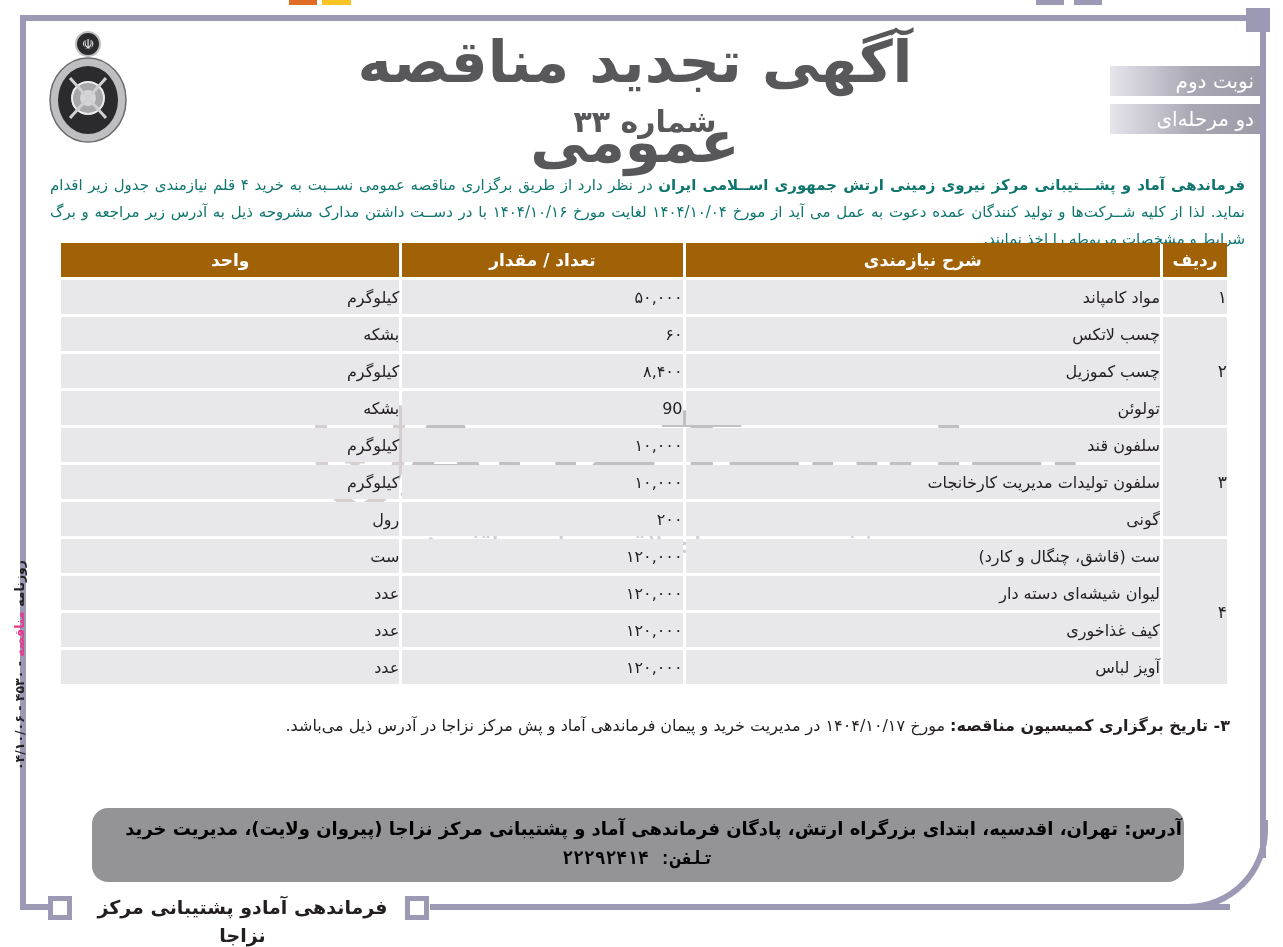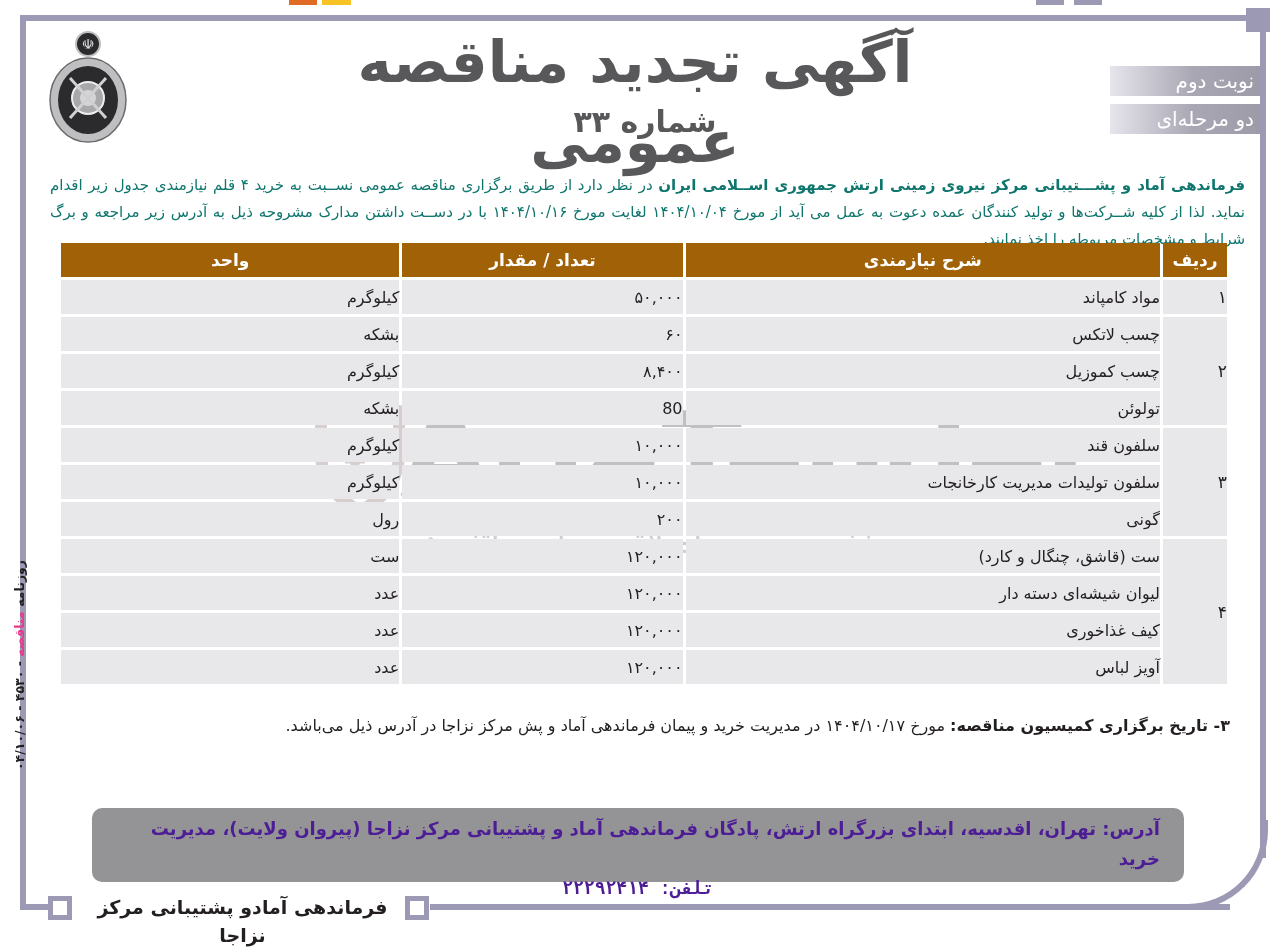--- a/index.html
+++ b/index.html
@@ -50,21 +50,21 @@
   .watermark { position: absolute; left: 290px; top: 385px; width: 700px; height: 190px; pointer-events: none; opacity: 0.55; }
   .wm-brand { position: absolute; left: 110px; top: 0; font-family: "DejaVu Sans", sans-serif; font-weight: bold; font-size: 118px; color: #8d8d90; letter-spacing: -2px; direction: ltr; line-height: 140px; }
   .wm-sub { position: absolute; left: 0; top: 130px; width: 700px; font-size: 34px; color: #a9a9ac; letter-spacing: 10px; text-align: center; line-height: 50px; }
   .wm-shield { position: absolute; left: 25px; top: 10px; width: 90px; height: 120px; }
 
   
   .notes { position: absolute; left: 120px; top: 712px; width: 1110px; font-size: 16px; line-height: 27px; color: #231f20; }
   .notes b { font-weight: bold; }
 
   
-  .address { position: absolute; left: 92px; top: 808px; width: 1092px; height: 74px; border-radius: 10px; background: #949496; color: #4c1d95; font-size: 18px; font-weight: bold; line-height: 30px; padding: 6px 24px; text-align: right; }
+  .address { position: absolute; left: 92px; top: 808px; width: 1092px; height: 74px; border-radius: 16px; background: #949496; color: #000000; font-size: 18px; font-weight: bold; line-height: 30px; padding: 6px 2px; text-align: right; }
   .address .phone { display: block; text-align: center; width: 100%; padding-right: 0; font-family: Liberation Mono, monospace; }
 
   
   .footer-label { position: absolute; left: 80px; top: 893px; width: 325px; font-size: 19px; font-weight: bold; color: #231f20; text-align: center; line-height: 28px; }
 
   
   .side { position: absolute; left: 6px; top: 545px; width: 26px; height: 240px; }
   .side-inner { position: absolute; left: 50%; top: 50%; transform: translate(-50%, -50%) rotate(-90deg); white-space: nowrap; font-size: 12.5px; font-weight: bold; color: #231f20; direction: rtl; }
   .side-inner .brand-mark { color: #e6398b; }
 </style>
@@ -139,21 +139,21 @@
       <td>۶۰</td>
       <td>بشکه</td>
     </tr>
     <tr>
       <td>چسب کموزیل</td>
       <td>۸,۴۰۰</td>
       <td>کیلوگرم</td>
     </tr>
     <tr>
       <td>تولوئن</td>
-      <td>80</td>
+      <td>90</td>
       <td>بشکه</td>
     </tr>
 
     <tr>
       <td class="rownum" rowspan="3">۳</td>
       <td>سلفون قند</td>
       <td>۱۰,۰۰۰</td>
       <td>کیلوگرم</td>
     </tr>
     <tr>

